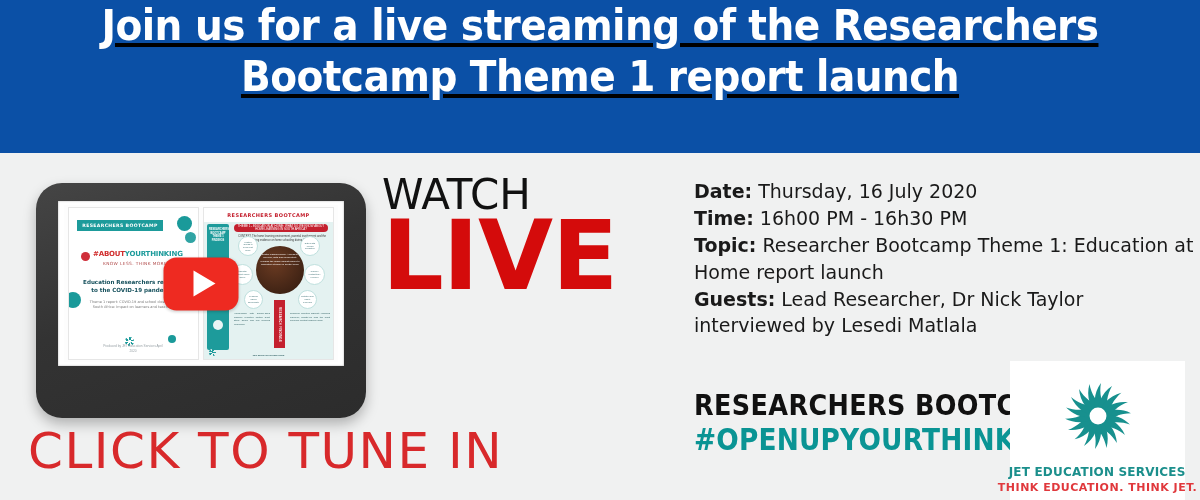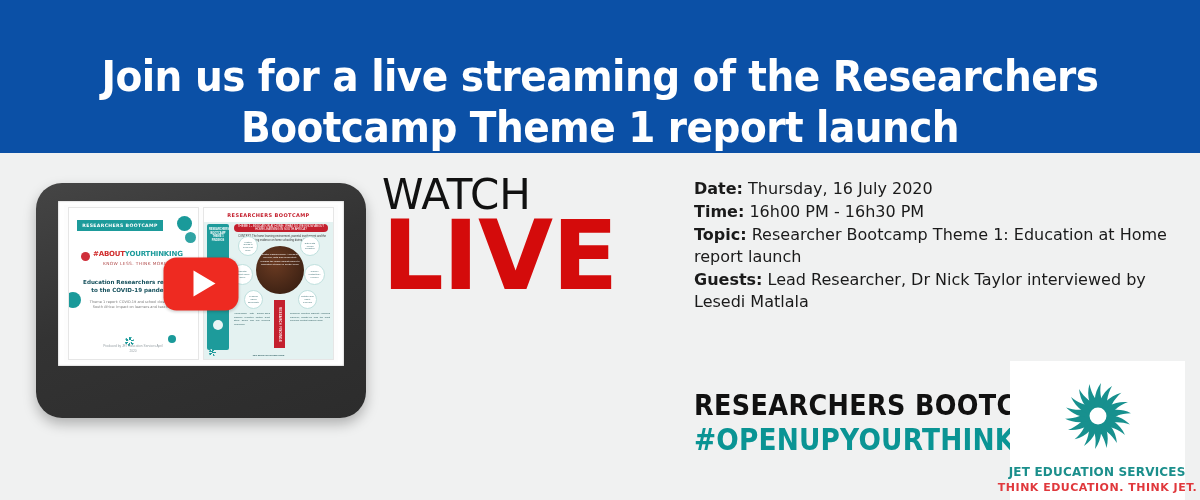--- a/index.html
+++ b/index.html
@@ -24,22 +24,23 @@
   
   .header-band {
     position: absolute;
     left: 0;
     top: 0;
     width: 1200px;
     height: 153px;
     background: #0b50a6;
     box-sizing: border-box;
     display: flex;
-    align-items: flex-end;
+    align-items: flex-start;
     justify-content: center;
+    text-decoration: underline;
   }
   .header-title {
     color: #ffffff;
     font-family: "DejaVu Sans", sans-serif;
     font-weight: bold;
     font-size: 42px;
     line-height: 1.22;
     letter-spacing: -0.6px;
     text-align: center;
     width: 1160px;
@@ -446,21 +447,21 @@
     top: 153px;
     width: 528px;
     height: 347px;
   }
   .details {
     position: absolute;
     left: 22px;
     top: 25px;
     width: 500px;
     font-family: "DejaVu Sans", sans-serif;
-    font-size: 16px;
+    font-size: 19px;
     color: #1a1a1a;
     line-height: 1.38;
   }
   .details .line { margin: 0 0 1px 0; }
   .details b { font-weight: bold; }
 
   .bootcamp-logo {
     position: absolute;
     left: 22px;
     top: 238px;
@@ -591,20 +592,21 @@
           </div>
         </div>
       </div>
     </div>
 
     <div class="watchlive">
       <div class="watch-word">WATCH</div>
       <div class="live-word">LIVE</div>
     </div>
 
+    <div class="click-tune">CLICK TO TUNE IN</div>
   </div>
 
   <div class="right-col">
 
     <div class="details">
       <p class="line">
         <b>Date:</b>
         <span>Thursday, 16 July 2020</span>
       </p>
       <p class="line">

